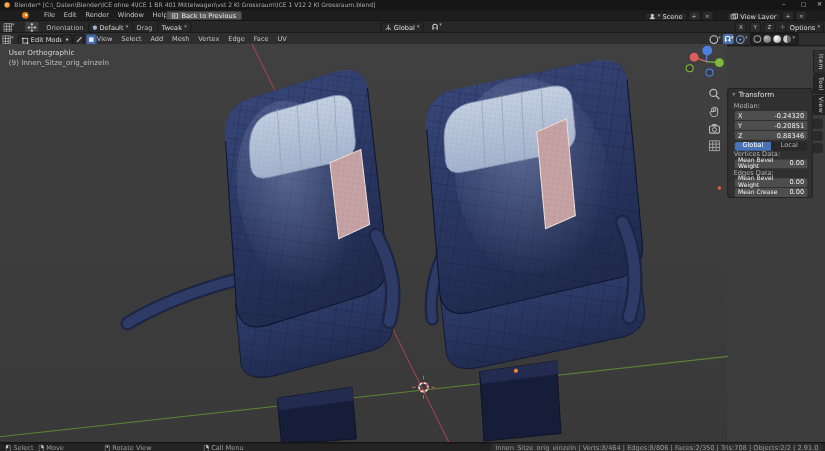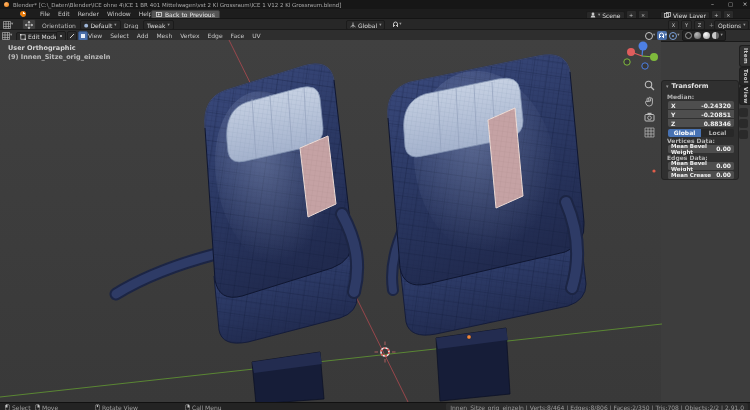--- a/index.html
+++ b/index.html
@@ -207,21 +207,21 @@
       <div class="flex" style="background:#222;border:1px solid #181818;border-radius:2px;height:9px;padding:0 2px;gap:2px;">
         <span class="ball" style="background:none;border:1px solid #9a9a9a;box-sizing:border-box;"></span>
         <span class="ball"></span>
         <span class="ball" style="background:radial-gradient(circle at 35% 30%,#fff,#9a9a9a);"></span>
         <span class="ball" style="background:linear-gradient(90deg,#c9c9c9 50%,#6a6a6a 50%);"></span>
         <span class="caret">▾</span>
       </div>
     </div>
   </div>
 
-  <div class="abs" style="left:0;top:40px;width:661px;height:362px;background:linear-gradient(#404040,#393939);font-weight:bold;">
+  <div class="abs" style="left:0;top:40px;width:661px;height:362px;background:linear-gradient(#404040,#393939);">
 
     <svg class="abs" style="left:0;top:0;" width="662" height="362" viewBox="0 0 662 362">
       <defs>
         <linearGradient id="seatG" x1="0" y1="0" x2="0.35" y2="1">
           <stop offset="0" stop-color="#3c4c80"></stop>
             <stop offset="0.5" stop-color="#2c3a66"></stop>
             <stop offset="1" stop-color="#202a4e"></stop>
         </linearGradient>
         <linearGradient id="hrG" x1="0" y1="0" x2="0.2" y2="1">
           <stop offset="0" stop-color="#cdd7e7"></stop>

